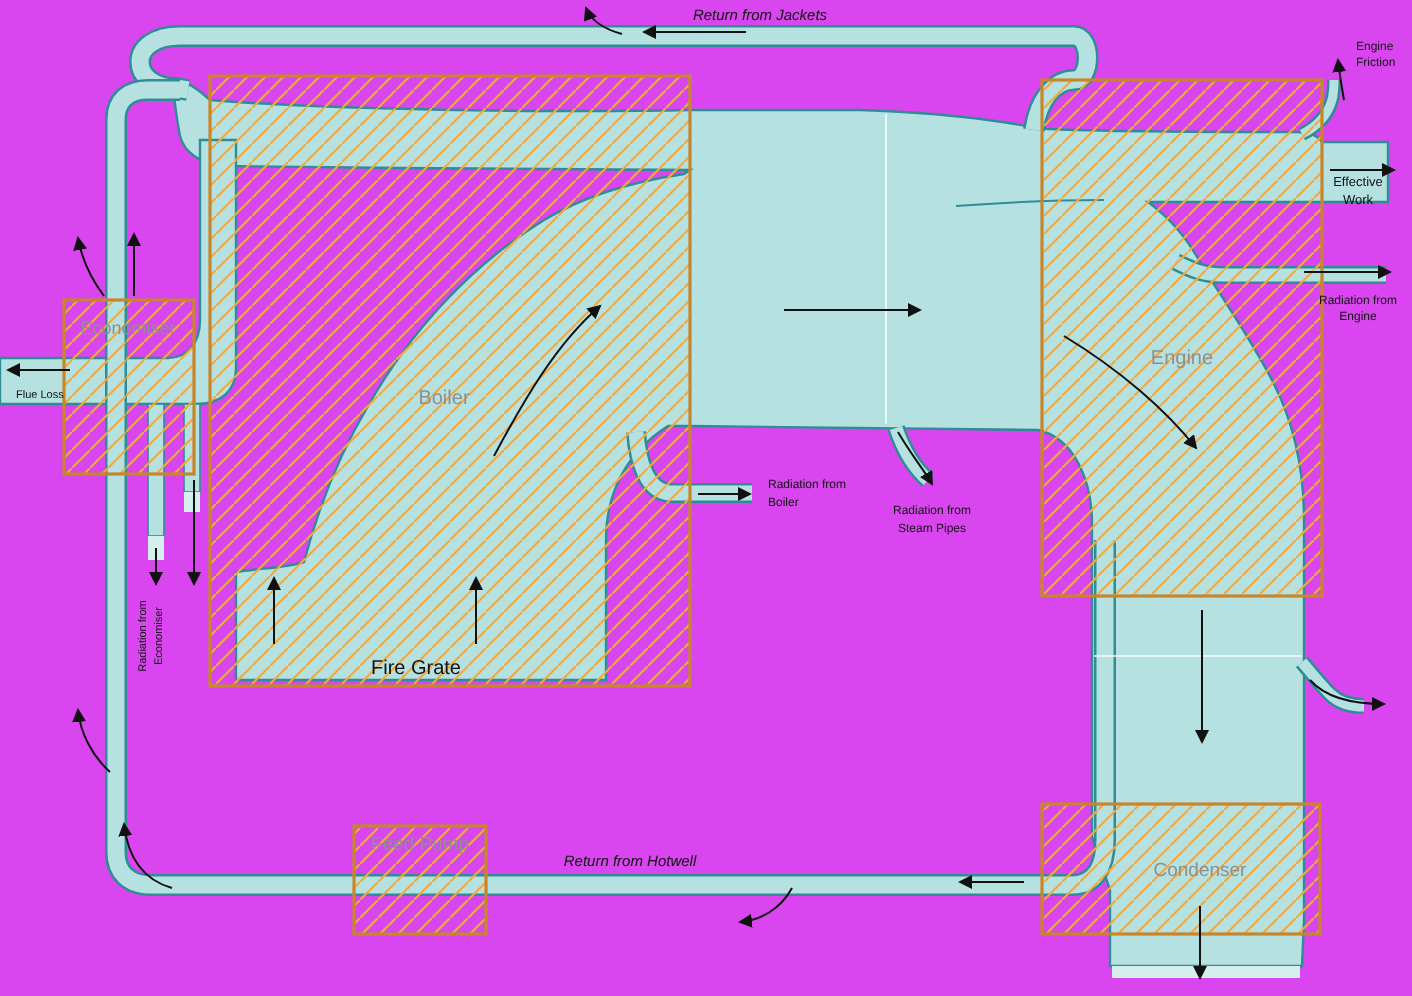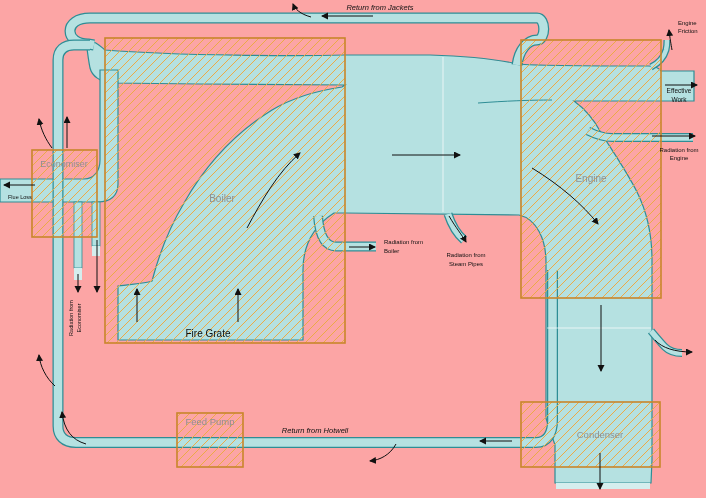--- a/index.html
+++ b/index.html
@@ -1,16 +1,16 @@
 <!DOCTYPE html>
 <html><head>
 <meta charset="utf-8">
 <style>
   html,body{margin:0;padding:0;background:#fff;}
-  #stage{position:relative;width:706px;height:498px;background:#fca5a5;overflow:hidden;
+  #stage{position:relative;width:706px;height:498px;background:#d946ef;overflow:hidden;
          font-family:"Liberation Sans", sans-serif;}
   svg{display:block}
   
   .flow{fill:#b5e1e1;stroke:#2e8d95;stroke-width:1.2;}
   .pipe-o{fill:none;stroke:#2e8d95;stroke-linejoin:round;}
   .pipe-i{fill:none;stroke:#b5e1e1;stroke-linejoin:round;}
   .strip{fill:#b5e1e1;stroke:#2e8d95;stroke-width:0.8;}
   .fade{fill:#d5eeee;stroke:none;}
   .seam{stroke:#ffffff;stroke-width:1;fill:none;opacity:0.7;}
   .edgeline{stroke:#2e8d95;stroke-width:1;fill:none;}

